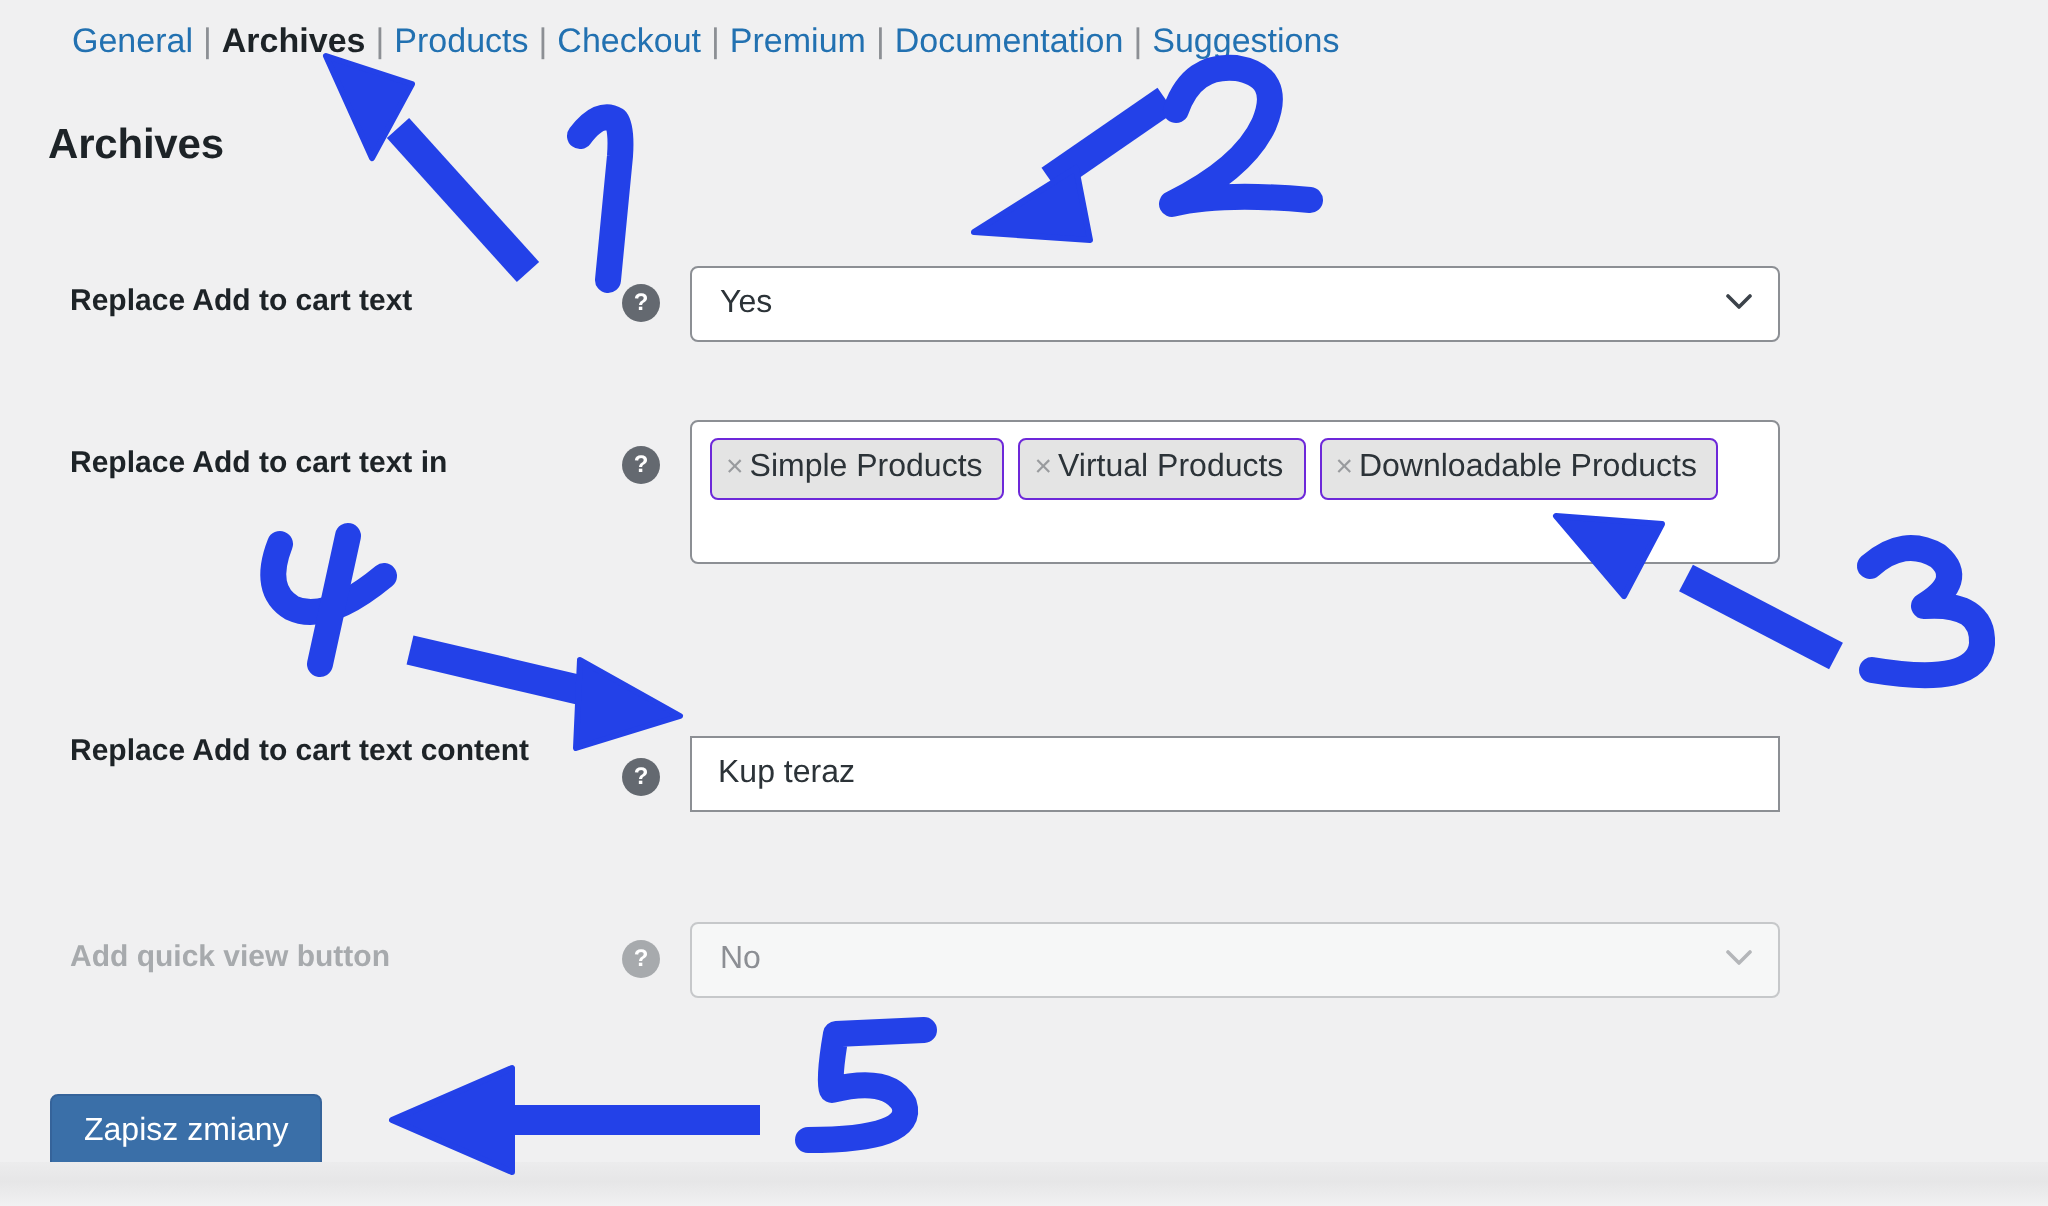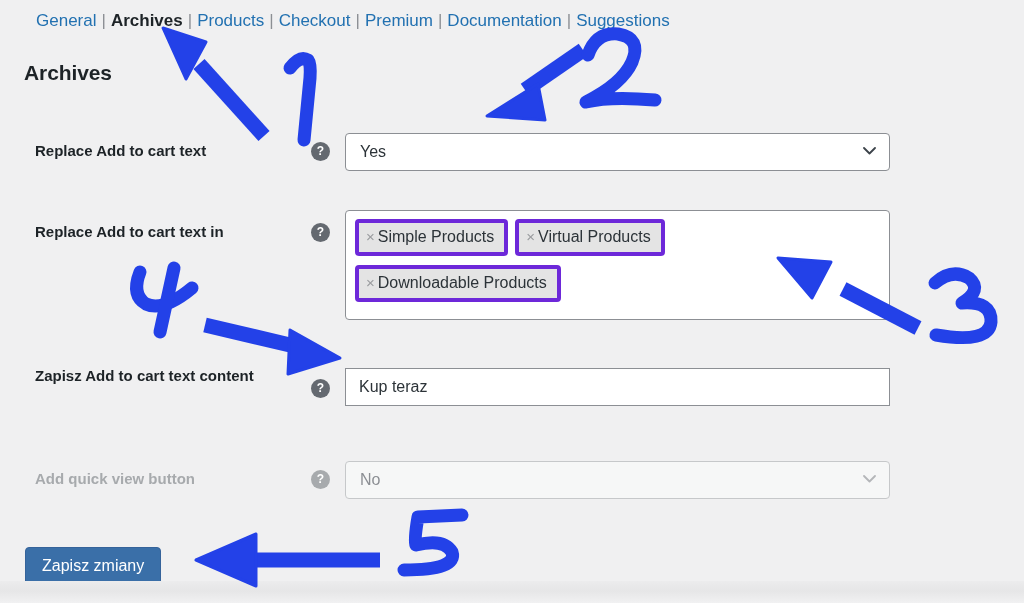--- a/index.html
+++ b/index.html
@@ -154,24 +154,24 @@
     box-sizing: border-box;
     background: #ffffff;
     border: 1px solid #8c8f94;
     border-radius: 4px;
     padding: 8px 8px 8px 9px;
     cursor: text;
   }
   .tag {
     display: inline-block;
     background: #e4e4e4;
-    border: 4px solid #6d28d9;
+    border: 1px solid #6d28d9;
     border-radius: 4px;
     padding: 4px 10px 5px 7px;
-    margin: 0 7px 9px 0;
+    margin: 0 7px 23px 0;
     font-size: 16px;
     color: #2c3338;
     line-height: 20px;
     white-space: nowrap;
     vertical-align: top;
   }
   .tag-x {
     color: #999b9e;
     font-size: 15px;
     margin-right: 3px;
@@ -244,21 +244,21 @@
 
   <div class="row" style="top:220px;">
     <div class="row-label">Replace Add to cart text in</div>
     <div class="help-icon" style="top:3px;">?</div>
     <div class="multiselect" style="top:-10px;">
       <span class="tag"><span class="tag-x">×</span><span>Simple Products</span></span><span class="tag"><span class="tag-x">×</span><span>Virtual Products</span></span><span class="tag"><span class="tag-x">×</span><span>Downloadable Products</span></span>
     </div>
   </div>
 
   <div class="row" style="top:364px;">
-    <div class="row-label">Zapisz Add to cart text content</div>
+    <div class="row-label">Replace Add to cart text content</div>
     <div class="help-icon" style="top:15px;">?</div>
     <input class="text-input" style="top: 4px;" value="Kup teraz">
   </div>
 
   <div class="row" style="top:467px;">
     <div class="row-label disabled">Add quick view button</div>
     <div class="help-icon disabled" style="top:3px;">?</div>
     <div class="select disabled" style="top:-6px;">
       <span class="select-value">No</span>
       <span class="chev">

